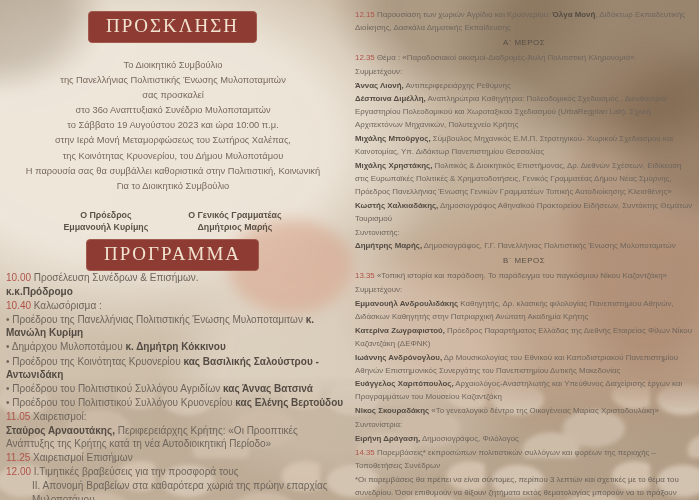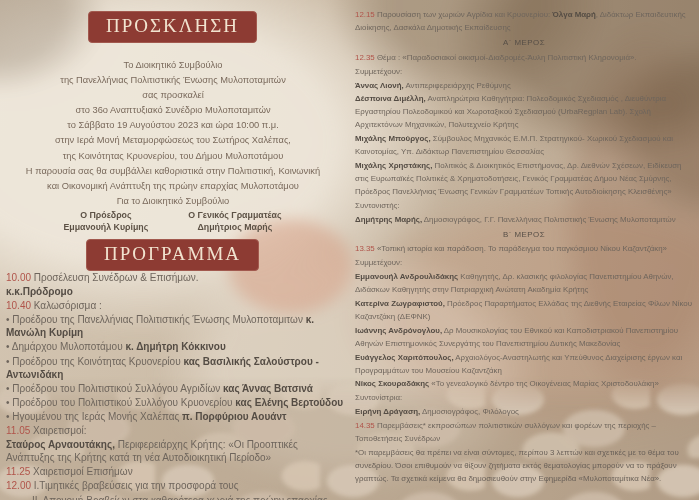--- a/index.html
+++ b/index.html
@@ -73,21 +73,20 @@
 
   <div id="inv-lines">
       <p class="invline">Το Διοικητικό Συμβούλιο</p>
       <p class="invline">της Πανελλήνιας Πολιτιστικής Ένωσης Μυλοποταμιτών</p>
       <p class="invline">σας προσκαλεί</p>
       <p class="invline">στο 36ο Αναπτυξιακό Συνέδριο Μυλοποταμιτών</p>
       <p class="invline">το Σάββατο 19 Αυγούστου 2023 και ώρα 10:00 π.μ.</p>
       <p class="invline">στην Ιερά Μονή Μεταμορφώσεως του Σωτήρος Χαλέπας,</p>
       <p class="invline">της Κοινότητας Κρυονερίου, του Δήμου Μυλοποτάμου</p>
       <p class="invline">Η παρουσία σας θα συμβάλλει καθοριστικά στην Πολιτιστική, Κοινωνική</p>
-      <p class="invline">και Οικονομική Ανάπτυξη της πρώην επαρχίας Μυλοποτάμου</p>
       <p class="invline">Για το Διοικητικό Συμβούλιο</p>
     </div>
 
   <div class="sig-row">
     <div class="sig-block">
       <div>Ο Πρόεδρος</div>
       <div>Εμμανουήλ Κυρίμης</div>
     </div>
     <div class="sig-block">
       <div>Ο Γενικός Γραμματέας</div>
@@ -101,37 +100,37 @@
 
   <div class="plist" id="prog-left">
       <div class="pline"><span class="ptime">10.00 </span><span>Προσέλευση Συνέδρων &amp; Επισήμων.</span></div>
       <div class="pline"><span class="bseg">κ.κ.Πρόδρομο</span></div>
       <div class="pline"><span class="ptime">10.40 </span><span>Καλωσόρισμα :</span></div>
       <div class="pline"><span>• Προέδρου της Πανελλήνιας Πολιτιστικής  Ένωσης Μυλοποταμιτων </span><span class="bseg">κ. Μανώλη  Κυρίμη</span></div>
       <div class="pline"><span>• Δημάρχου Μυλοποτάμου </span><span class="bseg">κ. Δημήτρη Κόκκινου</span></div>
       <div class="pline"><span>• Προέδρου της Κοινότητας Κρυονερίου </span><span class="bseg">κας Βασιλικής Σαλούστρου - Αντωνιδάκη</span></div>
       <div class="pline"><span>• Προέδρου του Πολιτιστικού Συλλόγου Αγριδίων </span><span class="bseg">κας Άννας Βατσινά</span></div>
       <div class="pline"><span>• Προέδρου του Πολιτιστικού Συλλόγου Κρυονερίου </span><span class="bseg">κας Ελένης Βερτούδου</span></div>
-      <div class="pline"><span>• Ηγουμένου της Ιεράς Μονής Χαλέπας </span><span class="bseg">π. Πορφύριου  Αουάντ</span></div>
       <div class="pline"><span class="ptime">11.05 </span><span>Χαιρετισμοί:</span></div>
       <div class="pline"><span class="bseg">Σταύρος Αρναουτάκης,</span><span> Περιφερειάρχης Κρήτης: «Οι Προοπτικές Ανάπτυξης της Κρήτης κατά τη νέα Αυτοδιοικητική Περίοδο»</span></div>
       <div class="pline"><span class="ptime">11.25 </span><span>Χαιρετισμοί Επισήμων</span></div>
       <div class="pline"><span class="ptime">12.00 </span><span>Ι.Τιμητικές βραβεύσεις για την προσφορά τους</span></div>
       <div class="pline pindent"><span>ΙΙ. Απονομή Βραβείων στα καθαρότερα χωριά της πρώην επαρχίας Μυλοποτάμου</span></div>
     </div>
 
   <div class="plist" id="prog-right">
-      <div class="pline"><span class="ptime">12.15 </span><span>Παρουσίαση των χωριών Αγρίδια και Κρυονερίου: </span><span class="bseg">Όλγα Μαρή</span><span>, Διδάκτωρ Εκπαιδευτικής Διοίκησης, Δασκάλα Δημοτικής Εκπαίδευσης</span></div>
+      <div class="pline"><span class="ptime">12.15 </span><span>Παρουσίαση των χωριών Αγρίδια και Κρυονερίου: </span><span class="bseg">Όλγα Μονή</span><span>, Διδάκτωρ Εκπαιδευτικής Διοίκησης, Δασκάλα Δημοτικής Εκπαίδευσης</span></div>
       <div class="pline phead">Α΄ ΜΕΡΟΣ</div>
       <div class="pline"><span class="ptime">12.35 </span><span>Θέμα : «Παραδοσιακοί οικισμοί-Διαδρομές-Άυλη Πολιτιστική Κληρονομιά».</span></div>
       <div class="pline"><span>Συμμετέχουν:</span></div>
       <div class="pline"><span class="bseg">Άννας Λιονή,</span><span> Αντιπεριφερειάρχης Ρεθύμνης</span></div>
       <div class="pline"><span class="bseg">Δέσποινα Διμέλλη,</span><span> Αναπληρώτρια Καθηγήτρια: Πολεοδομικός Σχεδιασμός , Διευθύντρια Εργαστηρίου Πολεοδομικού και Χωροταξικού Σχεδιασμού (UrbaRegplan Lab). Σχολή Αρχιτεκτόνων Μηχανικών, Πολυτεχνείο Κρήτης</span></div>
       <div class="pline"><span class="bseg">Μιχάλης Μπούργος,</span><span> Σύμβουλος Μηχανικός Ε.Μ.Π. Στρατηγικού- Χωρικού Σχεδιασμού και Καινοτομίας, Υπ. Διδάκτωρ Πανεπιστημίου Θεσσαλίας</span></div>
       <div class="pline"><span class="bseg">Μιχάλης Χρηστάκης,</span><span> Πολιτικός &amp; Διοικητικός Επιστήμονας, Δρ. Διεθνών Σχέσεων, Ειδίκευση στις Ευρωπαϊκές Πολιτικές &amp; Χρηματοδοτήσεις, Γενικός Γραμματέας Δήμου Νέας Σμύρνης, Πρόεδρος Πανελλήνιας Ένωσης Γενικών Γραμματέων Τοπικής Αυτοδιοίκησης Κλεισθένης»</span></div>
+      <div class="pline"><span class="bseg">Κωστής Χαλκιαδάκης,</span><span> Δημοσιογράφος Αθηναϊκού Πρακτορείου Ειδήσεων, Συντάκτης Θεμάτων Τουρισμού</span></div>
       <div class="pline"><span>Συντονιστής:</span></div>
       <div class="pline"><span class="bseg">Δημήτρης Μαρής,</span><span> Δημοσιογράφος, Γ.Γ. Πανελλήνιας Πολιτιστικής  Ένωσης Μυλοποταμιτών</span></div>
       <div class="pline phead">Β΄ ΜΕΡΟΣ</div>
       <div class="pline"><span class="ptime">13.35 </span><span>«Τοπική ιστορία και παράδοση. Το παράδειγμα του παγκόσμιου Νίκου Καζαντζάκη»</span></div>
       <div class="pline"><span>Συμμετέχουν:</span></div>
       <div class="pline"><span class="bseg">Εμμανουήλ Ανδρουλιδάκης </span><span>Καθηγητής, Δρ. κλασικής φιλολογίας Πανεπιστημίου Αθηνών, Διδάσκων Καθηγητής στην Πατριαρχική Ανώτατη Ακαδημία Κρήτης</span></div>
       <div class="pline"><span class="bseg">Κατερίνα Ζωγραφιστού,</span><span> Πρόεδρος Παραρτήματος Ελλάδας της Διεθνής Εταιρείας Φίλων Νίκου Καζαντζάκη (ΔΕΦΝΚ)</span></div>
       <div class="pline"><span class="bseg">Ιωάννης Ανδρόνογλου,</span><span> Δρ Μουσικολογίας του Εθνικού και Καποδιστριακού Πανεπιστημίου Αθηνών Επιστημονικός Συνεργάτης του Πανεπιστημίου Δυτικής Μακεδονίας</span></div>
       <div class="pline"><span class="bseg">Ευάγγελος Χαριτόπουλος,</span><span> Αρχαιολόγος-Αναστηλωτής και Υπεύθυνος Διαχείρισης έργων και Προγραμμάτων του Μουσείου Καζαντζάκη</span></div>
       <div class="pline"><span class="bseg">Νίκος Σκουραδάκης </span><span>«Το γενεαλογικό δέντρο της Οικογένειας Μαρίας Χριστοδουλάκη»</span></div>

